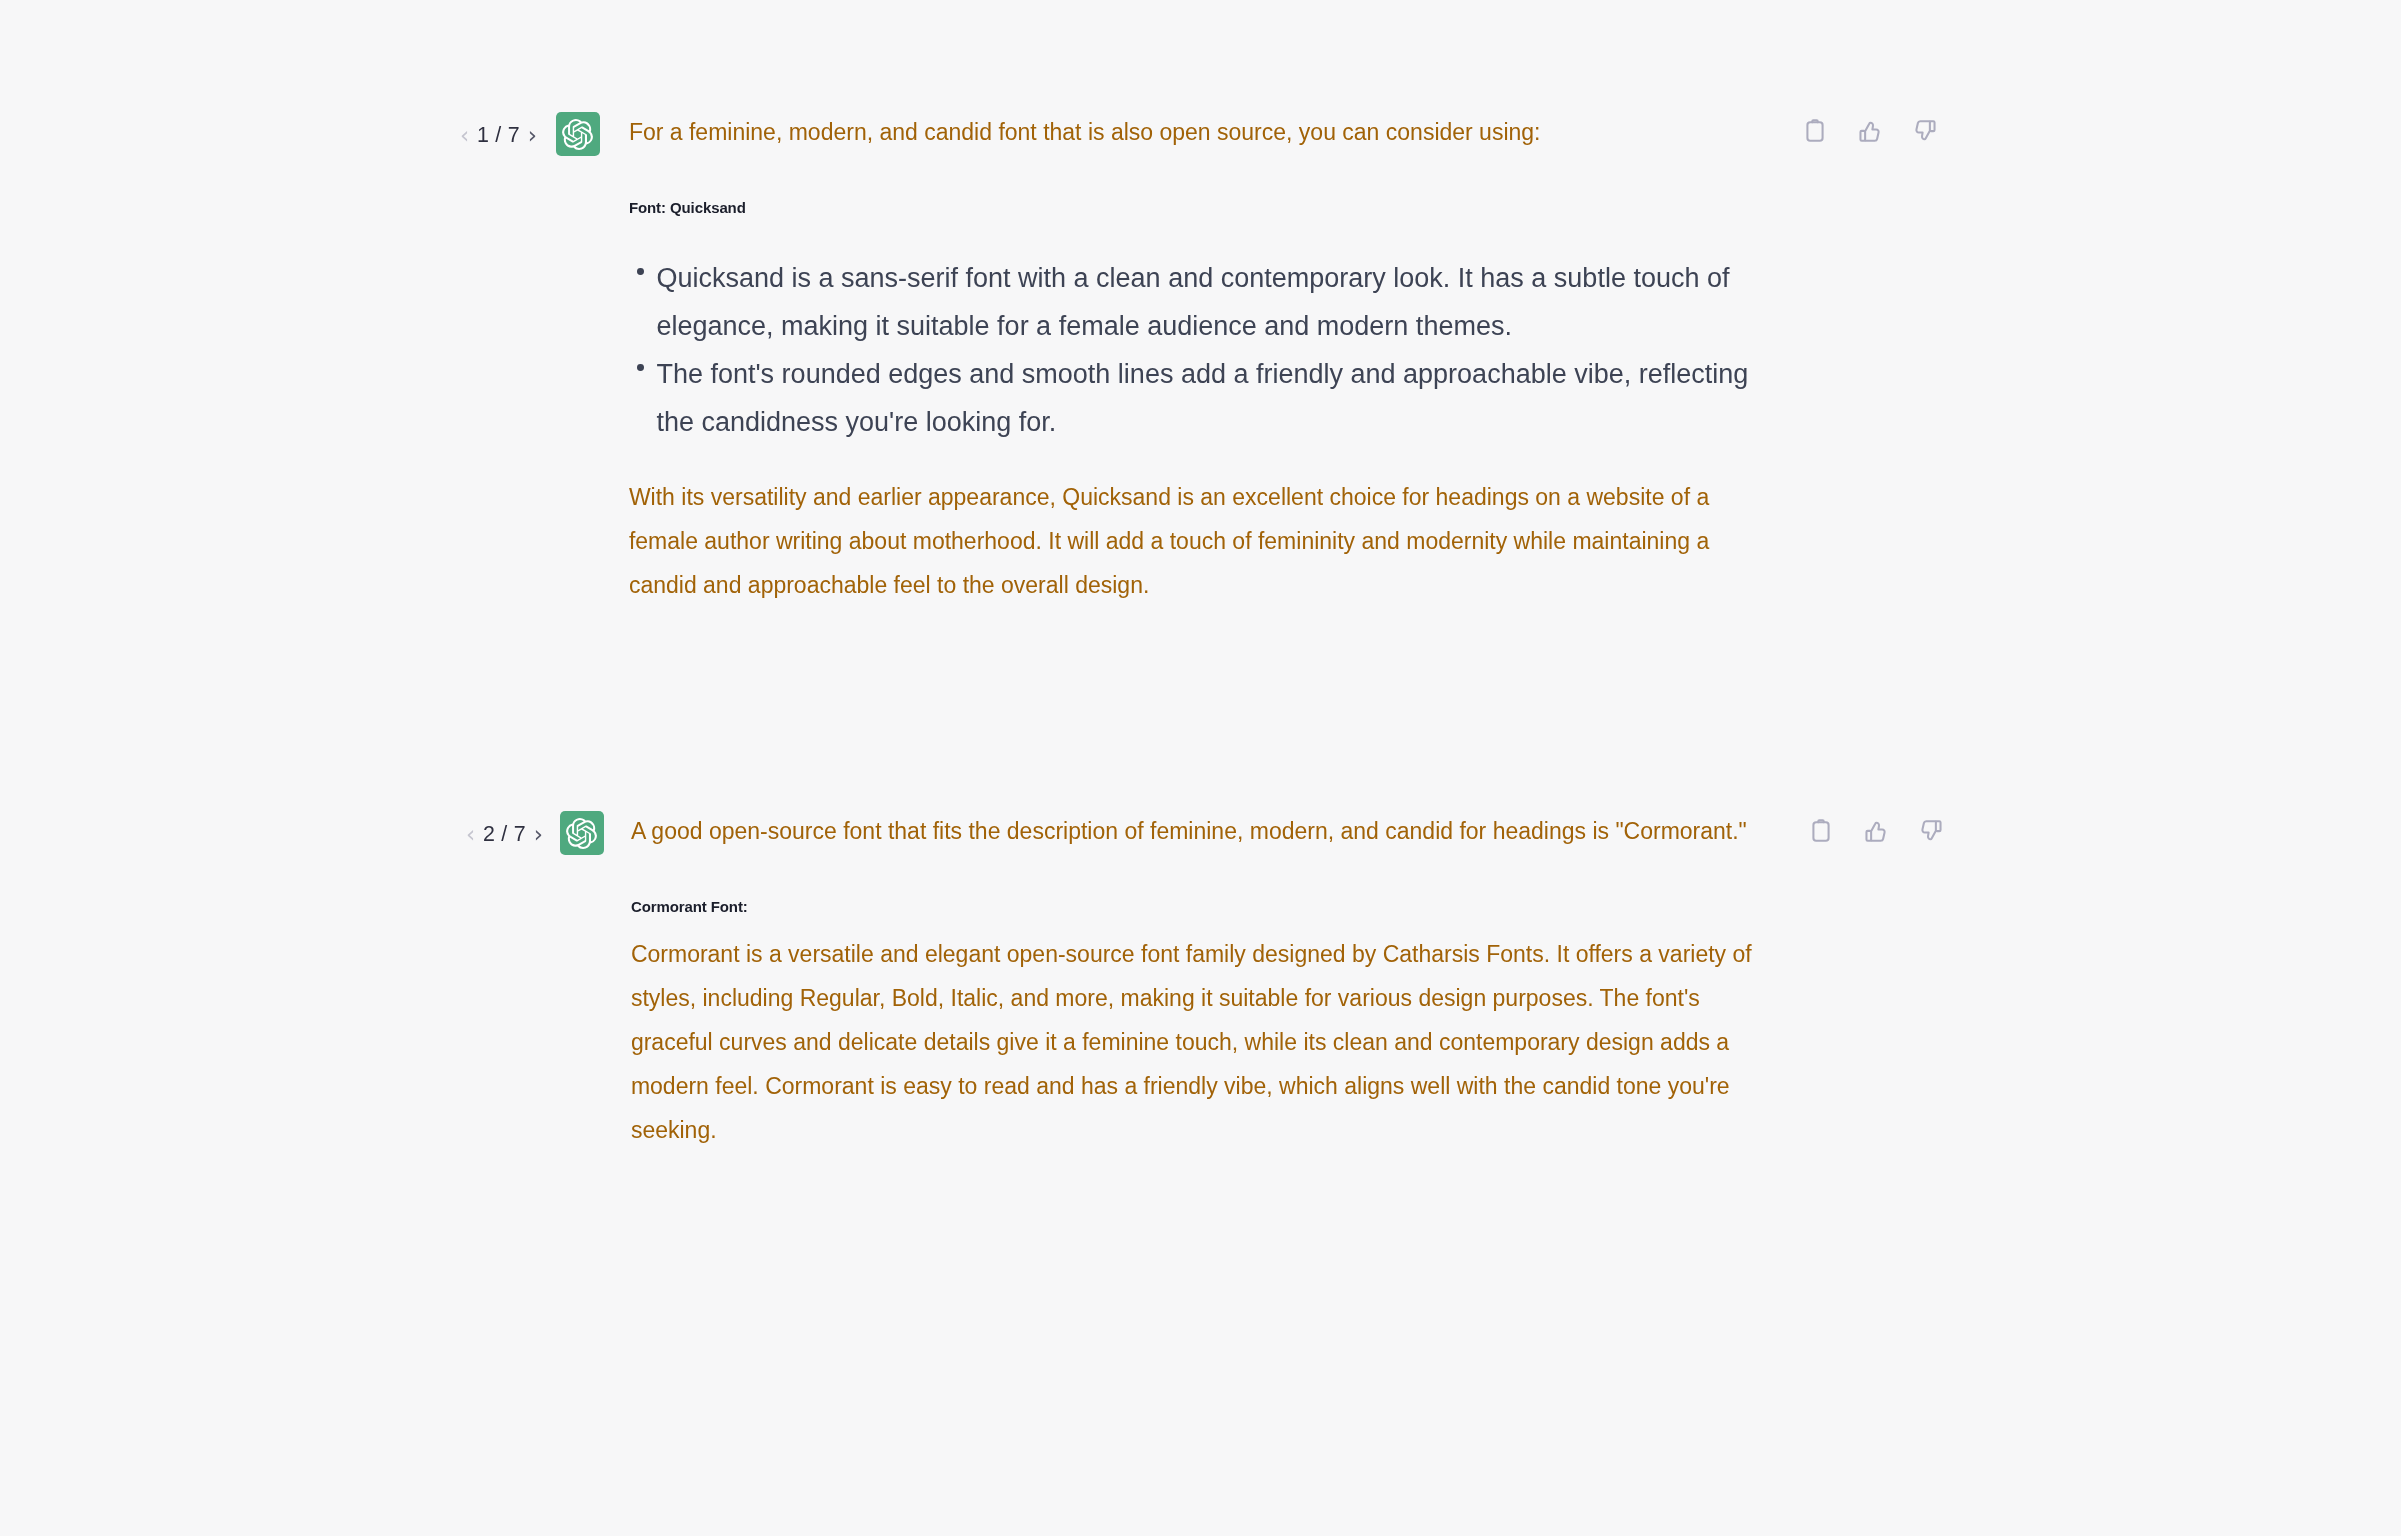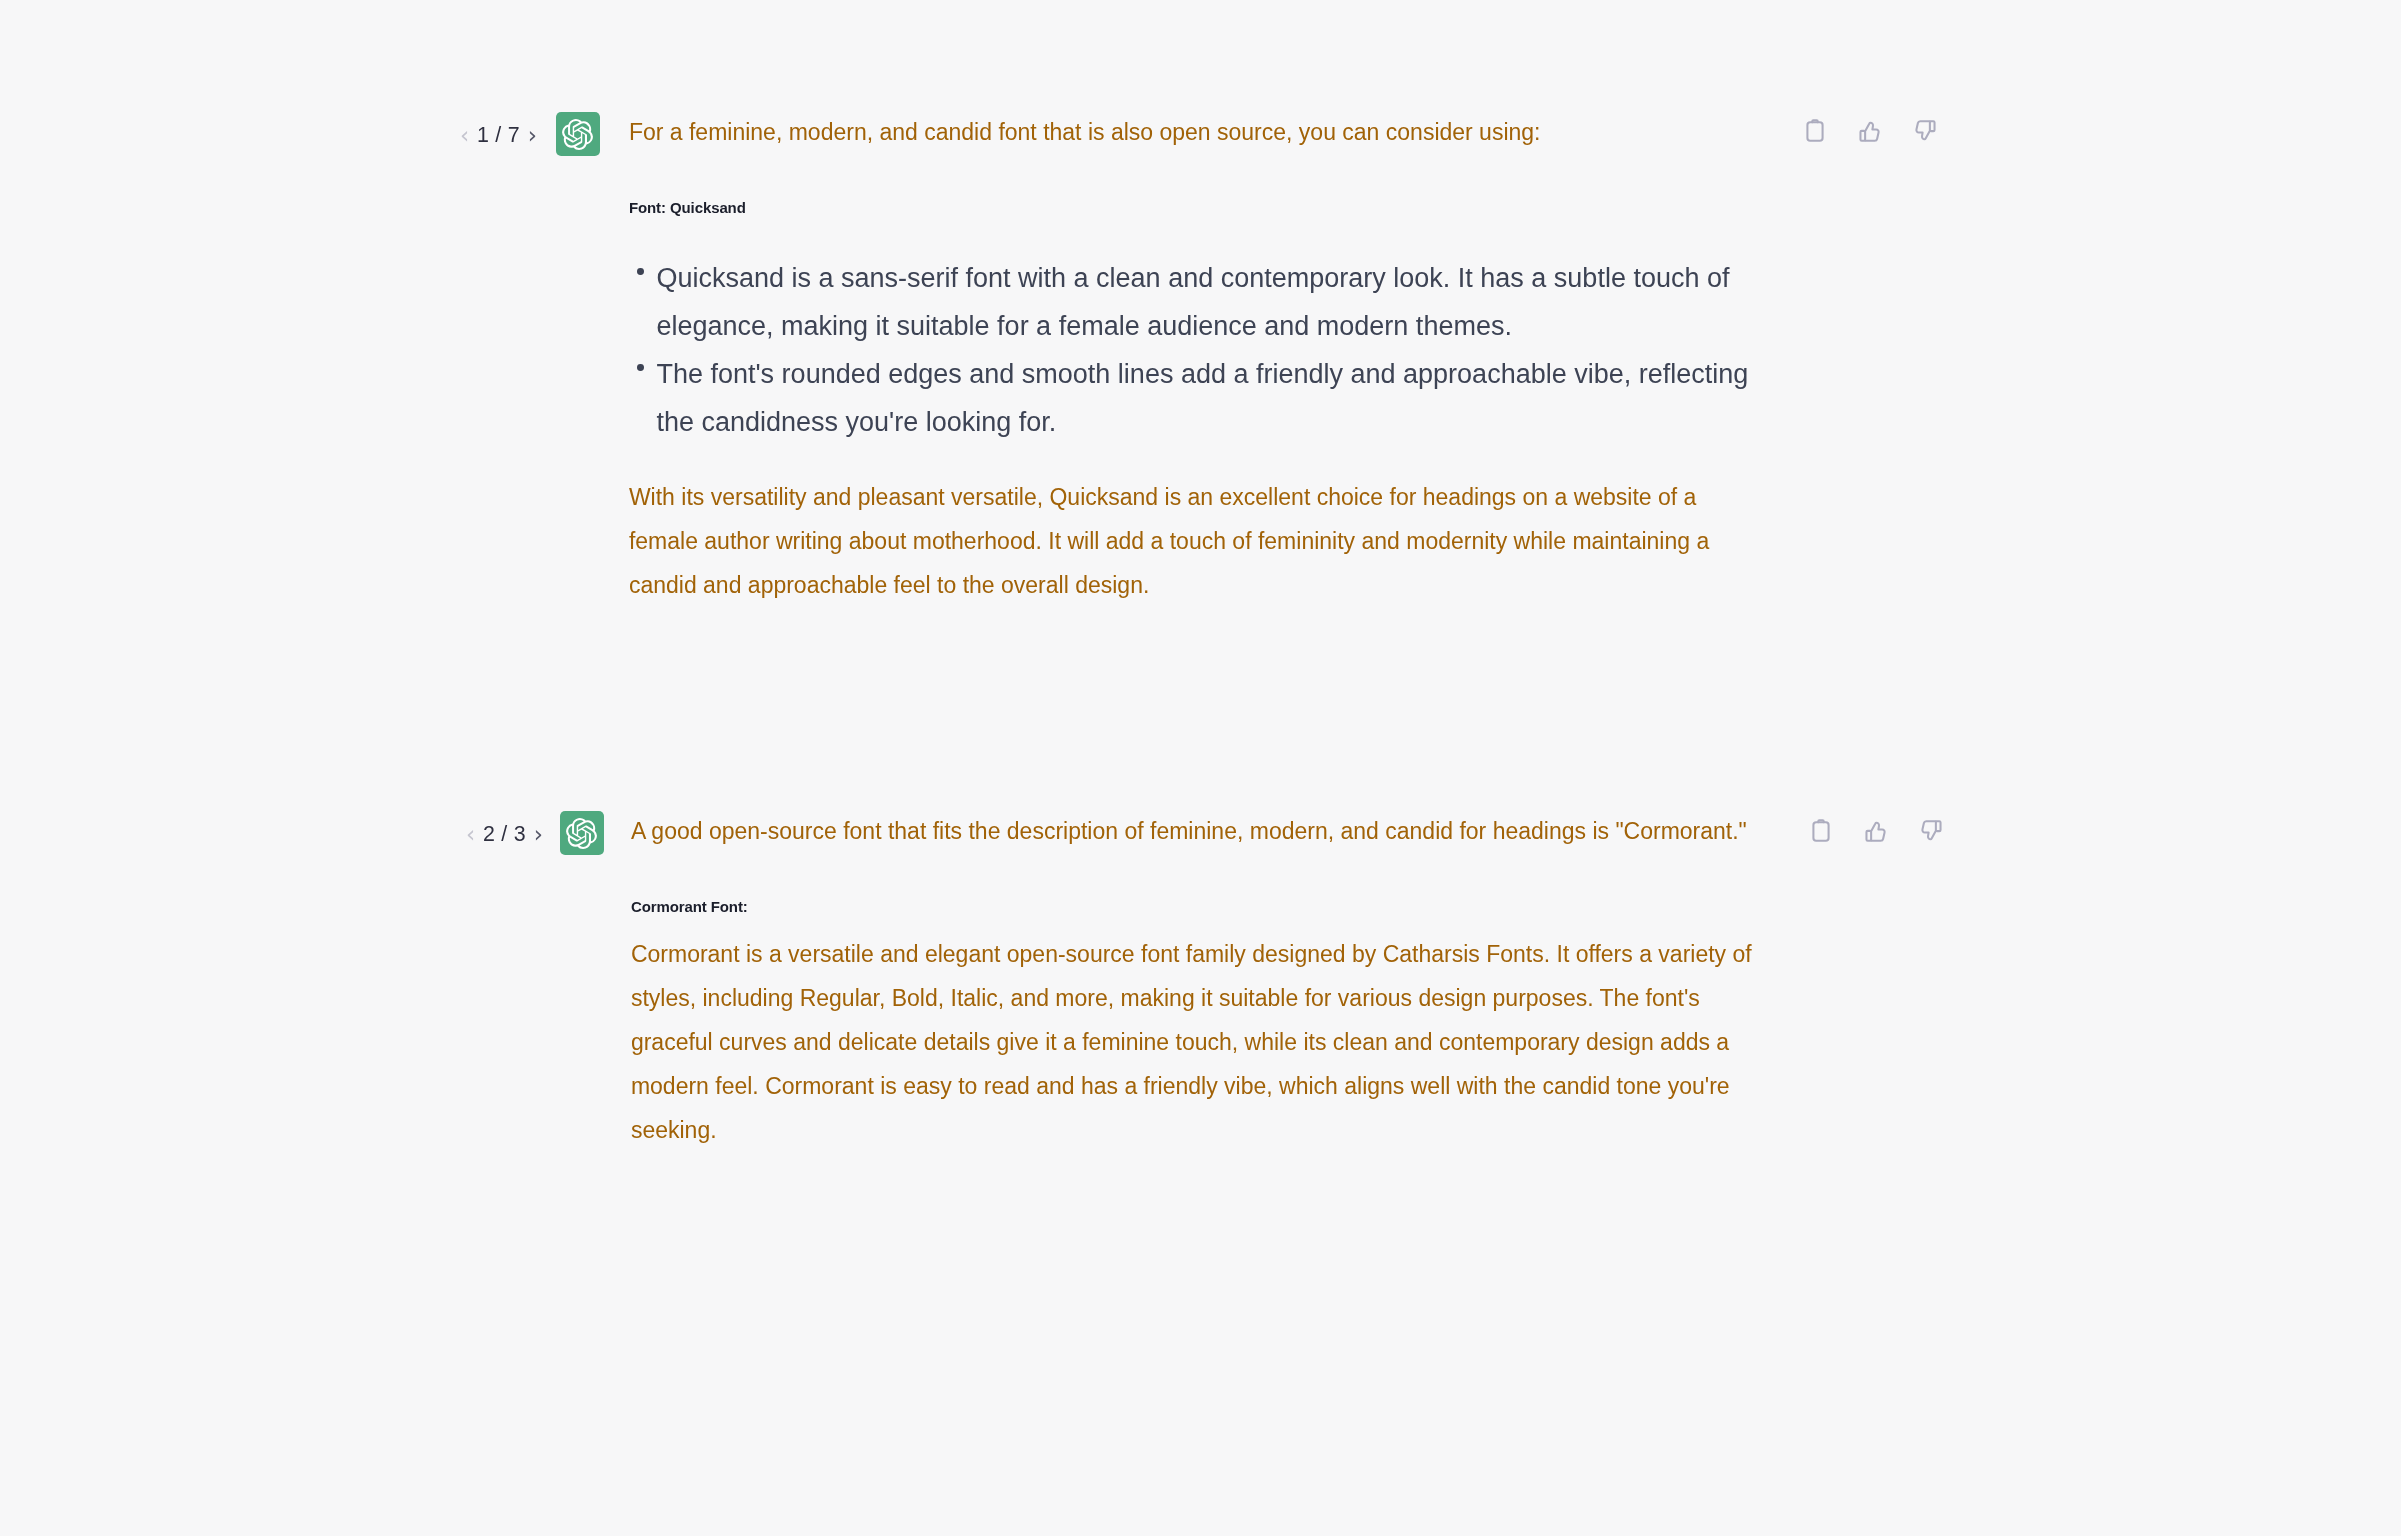--- a/index.html
+++ b/index.html
@@ -196,21 +196,21 @@
           <span>Quicksand is a sans-serif font with a clean and contemporary look. It has a subtle touch of elegance, making it suitable for a female audience and modern themes.</span>
         </li>
         <li class="bullet-item">
           <span class="bullet-dot"></span>
           <span>The font's rounded edges and smooth lines add a friendly and approachable vibe, reflecting the candidness you're looking for.</span>
         </li>
       </ul>
 
       <div class="gap-md"></div>
 
-      <div class="para">With its versatility and pleasant versatile, Quicksand is an excellent choice for headings on a website of a female author writing about motherhood. It will add a touch of femininity and modernity while maintaining a candid and approachable feel to the overall design.</div>
+      <div class="para">With its versatility and earlier appearance, Quicksand is an excellent choice for headings on a website of a female author writing about motherhood. It will add a touch of femininity and modernity while maintaining a candid and approachable feel to the overall design.</div>
     </div>
 
     <div class="actions">
       <button class="action-btn">
         <span>
           <svg viewBox="0 0 24 24" aria-hidden="true">
             <rect x="5" y="4" width="14" height="17" rx="2.5"></rect>
             <path d="M9.5 4V2.9a.9.9 0 0 1 .9-.9h3.2a.9.9 0 0 1 .9.9V4"></path>
           </svg>
         </span>
@@ -231,21 +231,21 @@
           </svg>
         </span>
       </button>
     </div>
   </div>
 
   <div class="message" id="message-2">
 
     <div class="pager">
       <span class="pager-prev">‹</span>
-      <span class="pager-count">2 / 3</span>
+      <span class="pager-count">2 / 7</span>
       <span class="pager-next">›</span>
     </div>
 
     <div class="avatar">
       <span>
         <svg viewBox="0 0 24 24" aria-hidden="true">
           <path fill="#ffffff" d="M22.28 9.82a5.99 5.99 0 0 0-.52-4.91 6.05 6.05 0 0 0-6.52-2.9A6.06 6.06 0 0 0 4.98 4.19a5.99 5.99 0 0 0-4 2.9 6.05 6.05 0 0 0 .74 7.1 5.98 5.98 0 0 0 .51 4.91 6.05 6.05 0 0 0 6.52 2.9A5.98 5.98 0 0 0 13.26 24a6.06 6.06 0 0 0 5.77-4.21 5.99 5.99 0 0 0 4-2.9 6.06 6.06 0 0 0-.75-7.07Zm-9.02 12.6a4.48 4.48 0 0 1-2.88-1.04l.14-.08 4.78-2.76a.79.79 0 0 0 .39-.68v-6.74l2.02 1.17a.07.07 0 0 1 .04.06v5.58a4.5 4.5 0 0 1-4.49 4.49ZM3.6 18.3a4.47 4.47 0 0 1-.54-3.01l.14.09 4.79 2.76a.77.77 0 0 0 .78 0l5.84-3.37v2.33a.08.08 0 0 1-.03.07l-4.84 2.79a4.5 4.5 0 0 1-6.14-1.65ZM2.34 7.9a4.49 4.49 0 0 1 2.35-1.97V11.6a.77.77 0 0 0 .38.67l5.82 3.36-2.02 1.17a.07.07 0 0 1-.07 0L3.96 14a4.5 4.5 0 0 1-1.64-6.1Zm16.61 3.86L13.1 8.38 15.12 7.2a.07.07 0 0 1 .07 0l4.84 2.79a4.49 4.49 0 0 1-.68 8.1v-5.66a.79.79 0 0 0-.4-.67Zm2.01-3.02-.14-.09-4.78-2.79a.78.78 0 0 0-.79 0L9.41 9.23V6.9a.07.07 0 0 1 .03-.07l4.84-2.79a4.49 4.49 0 0 1 6.67 4.65ZM8.31 12.86l-2.02-1.17a.08.08 0 0 1-.04-.06V6.06a4.49 4.49 0 0 1 7.36-3.45l-.14.08L8.69 5.45a.79.79 0 0 0-.39.68l-.01 6.73h.02Zm1.1-2.36 2.6-1.5 2.61 1.5v3l-2.6 1.5-2.61-1.5v-3Z"></path>
         </svg>
       </span>
     </div>

